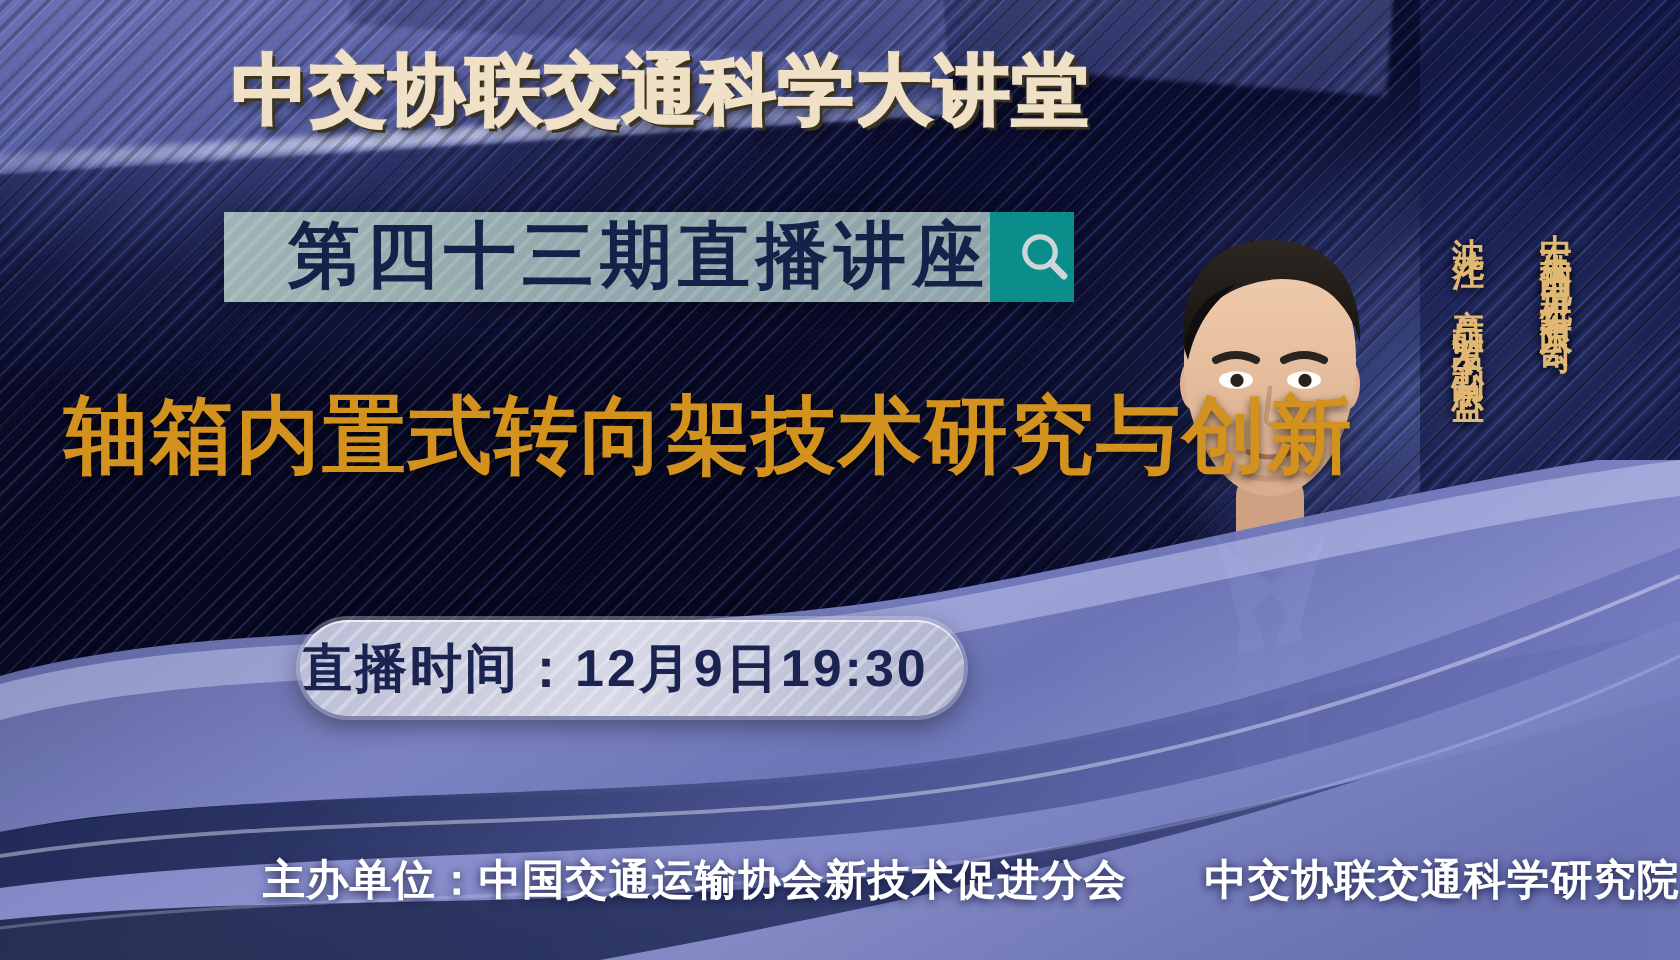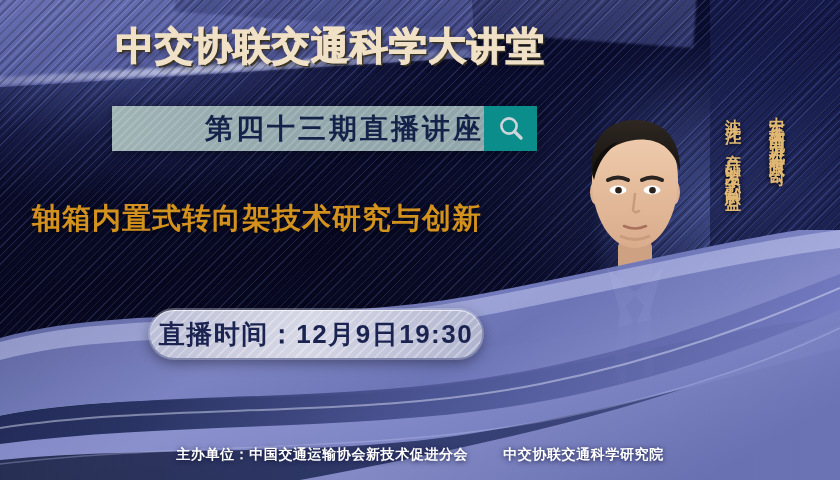--- a/index.html
+++ b/index.html
@@ -85,46 +85,46 @@
     box-shadow:0 2px 9px rgba(0,0,0,0.35);
     overflow:hidden;
   }
   .subbar::before{
     content:""; position:absolute; inset:0;
     background-image:repeating-linear-gradient(-45deg,
       rgba(255,255,255,0.00) 0 4px, rgba(255,255,255,0.13) 4px 6px);
     pointer-events:none;
   }
   .subbar-text {
-    position:relative; flex:1; text-align:right; padding-left:20px;
-    font-size:28px; font-weight:bold; color:#14224a; letter-spacing:3px;
+    position:relative; flex:1; text-align:left; padding-left:32px;
+    font-size:36px; font-weight:bold; color:#14224a; letter-spacing:3px;
     white-space:nowrap;
   }
   .searchbox {
     position:relative; width:53px; height:45px; flex:0 0 53px;
     background:#0b8d8c; display:flex; align-items:center; justify-content:center;
   }
   .searchbox svg { display:block; }
 
   
   .topic {
     position:absolute; left:32px; top:196px; width:620px;
-    font-size:29px; line-height:44px; font-weight:bold; letter-spacing:1px;
+    font-size:42px; line-height:44px; font-weight:bold; letter-spacing:1px;
     color:#d3911d; white-space:nowrap;
     text-shadow:0 2px 5px rgba(0,0,0,0.6);
   }
 
   
   .timepill {
     position:absolute; left:150px; top:310px; width:332px; height:48px;
     border-radius:24px;
     background:linear-gradient(105deg,#b9bdd6 0%,#c9cbdd 22%,#d7d8e6 48%,#c2c5da 74%,#aeb2cd 100%);
     box-shadow:0 0 0 2px rgba(215,220,245,0.35), 0 4px 14px rgba(0,0,0,0.45),
                inset 0 1px 0 rgba(255,255,255,0.7);
-    display:flex; align-items:center; justify-content:center; overflow:hidden;
+    display:flex; align-items:center; justify-content:flex-start; overflow:hidden;
   }
   .timepill::before{
     content:""; position:absolute; inset:0;
     background-image:repeating-linear-gradient(-45deg,
       rgba(255,255,255,0.00) 0 5px, rgba(255,255,255,0.28) 5px 7px);
     pointer-events:none;
   }
   .timepill-text {
     position:relative; font-size:26px; font-weight:bold; color:#1b2450;
     letter-spacing:1.5px; white-space:nowrap;
@@ -139,22 +139,22 @@
     position:absolute; writing-mode:vertical-rl; text-orientation:upright;
     color:#e0b874; font-size:16px; letter-spacing:5px; font-weight:bold;
     text-shadow:0 1px 4px rgba(0,0,0,0.75);
     white-space:nowrap;
   }
   .vcol-name { left:722px; top:106px; height:250px; }
   .vcol-org  { left:766px; top:104px; height:250px; }
 
   
   .footer {
-    position:absolute; left:0; right:0; top:446px; text-align:center;
-    font-size:14px; font-weight:bold; color:#ffffff; letter-spacing:0.6px;
+    position:absolute; left:0; right:0; top:426px; text-align:right;
+    font-size:21px; font-weight:bold; color:#ffffff; letter-spacing:0.6px;
     white-space:nowrap; text-shadow:0 1px 5px rgba(10,14,50,0.85);
   }
   .footer-gap { display:inline-block; width:26px; }
 </style>
 </head>
 <body>
 
 <div id="poster">
 
   <div class="rightglow"></div>

